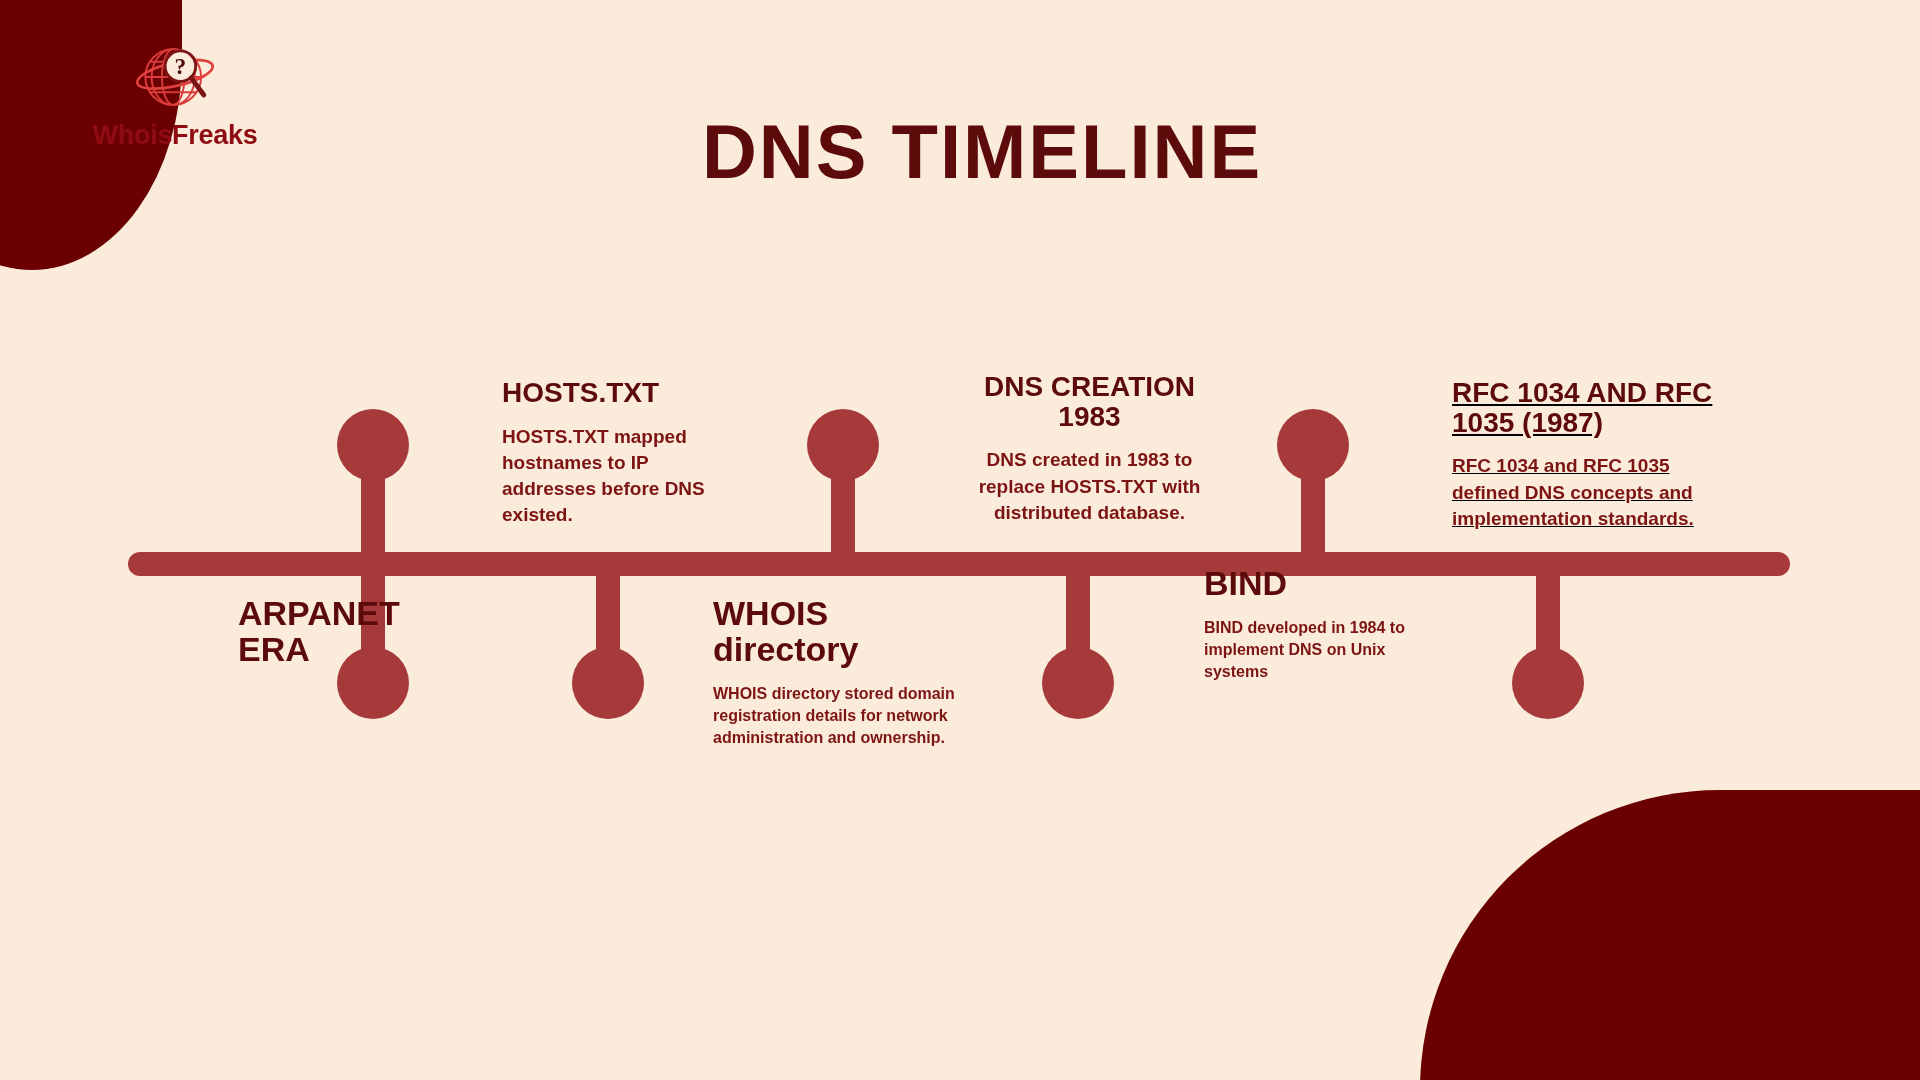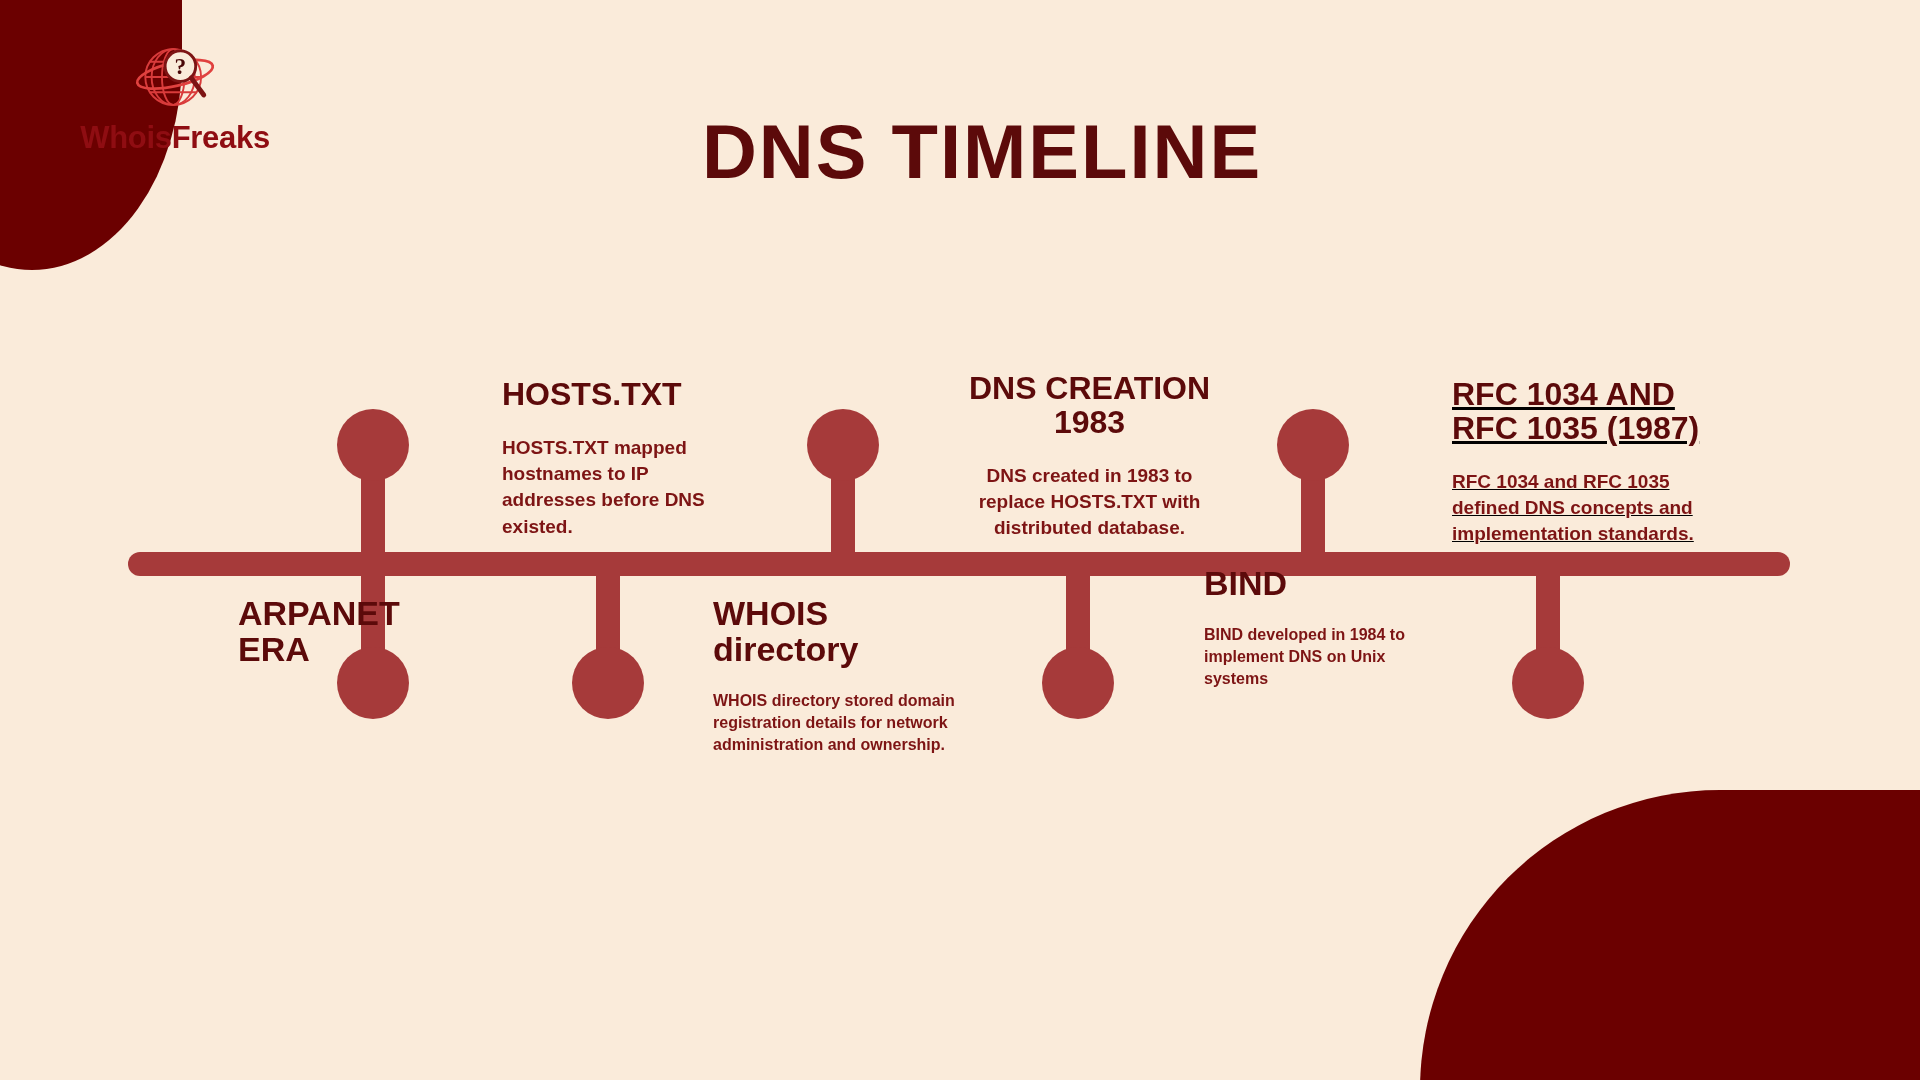--- a/index.html
+++ b/index.html
@@ -28,21 +28,21 @@
   }
 
   
   .logo{
     position:absolute; left:75px; top:32px;
     width:200px; z-index:5;
     text-align:center;
   }
   .logo-mark{ width:110px; height:90px; display:block; margin:0 auto; }
   .logo-text{
-    font-size:31px; font-weight:700; color:#8f0d12;
+    font-size:27px; font-weight:700; color:#8f0d12;
     letter-spacing:-0.3px; margin-top:-2px; white-space:nowrap;
   }
 
   
   .title{
     position:absolute; top:108px; left:0; width:1920px;
     text-align:center; z-index:4;
     font-size:76px; font-weight:700; color:#5c0a0a;
     letter-spacing:2px;
     padding-left:44px;
@@ -63,25 +63,25 @@
     border-radius:50%; background:#a63a3a; z-index:3;
   }
 
   
   .block{ position:absolute; z-index:4; }
   .block .head{
     color:#5c0a0a; font-weight:700; line-height:1.06;
   }
   .block .body{
     color:#7d1414; font-weight:700; line-height:1.38;
-    margin-top:23px;
+    margin-top:16px;
   }
   .block.below .head{ font-size:34px; }
   .block.below .body{ font-size:16px; }
-  .block.above .head{ font-size:32px; }
+  .block.above .head{ font-size:28px; }
   .block.above .body{ font-size:19px; }
 
   .center  .head, .center  .body { text-align:center; }
 </style>
 </head>
 <body>
 
 <div class="blob-tl"></div>
 <div class="blob-br"></div>
 

